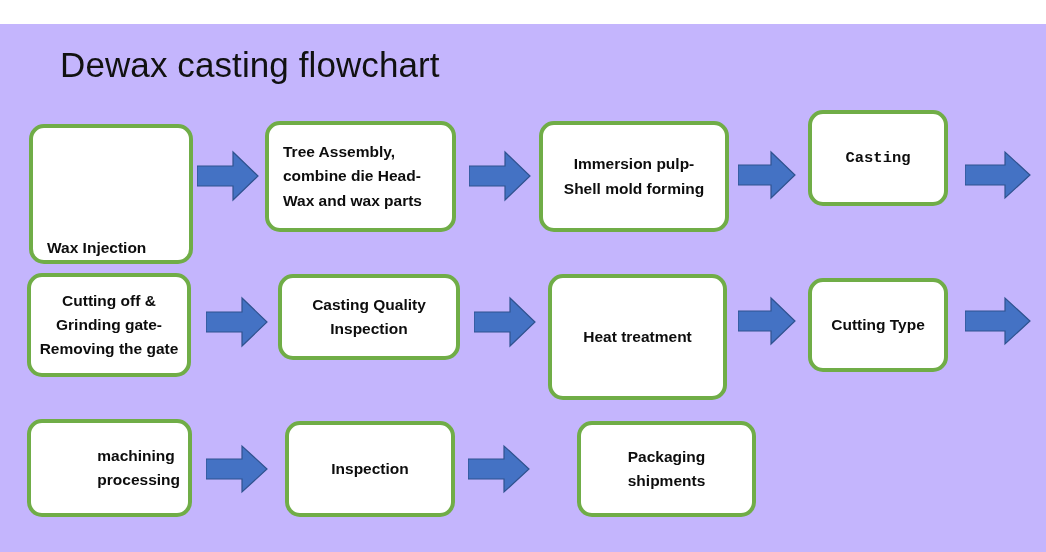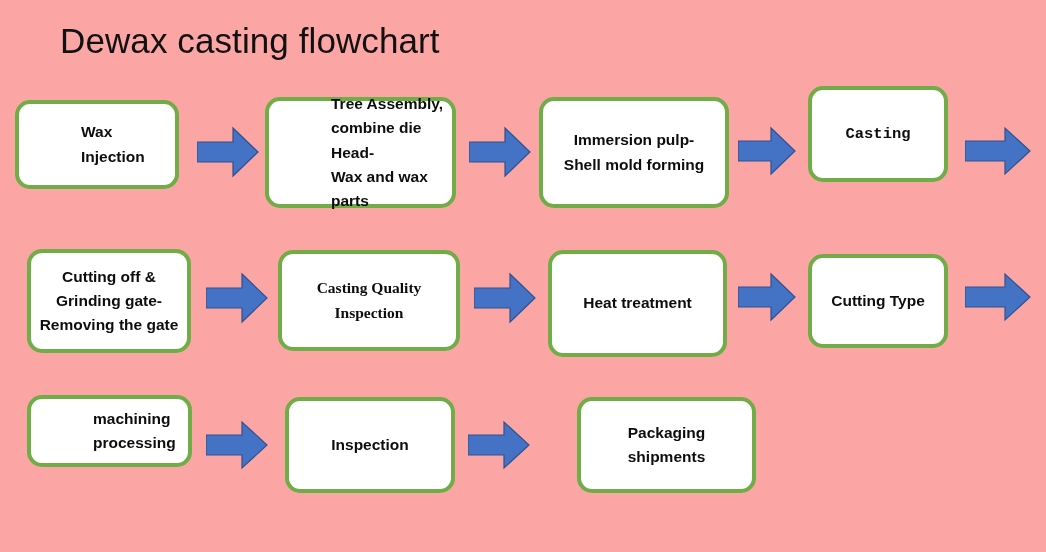--- a/index.html
+++ b/index.html
@@ -12,21 +12,22 @@
     height: 552px;
     position: relative;
     overflow: hidden;
     font-family: "Liberation Sans", sans-serif;
     -webkit-font-smoothing: antialiased;
   }
 
   .canvas {
     position: absolute;
     inset: 0;
-    background: #fca5a5;
+    background: #c4b5fd;
+    margin-top: 24px;
   }
 
   .chart-title {
     position: absolute;
     left: 60px;
     top: 20px;
     font-size: 35px;
     font-weight: 400;
     color: #111111;
     letter-spacing: 0.1px;
@@ -47,39 +48,39 @@
   }
   .node-label {
     font-size: 15.5px;
     font-weight: bold;
     color: #0d0d0d;
     line-height: 1.55;
     white-space: pre-line;
     padding: 0 8px;
   }
   .align-center .node-label { text-align: center; }
-  .align-left   { justify-content: flex-start; padding-left: 48px; }
+  .align-left   { justify-content: flex-start; }
   .align-left .node-label { text-align: left; padding-left: 14px; }
 
   
   .arrow {
     position: absolute;
     display: block;
   }
   .arrow svg { display: block; width: 100%; height: 100%; }
   .arrow-body { fill: #4472C4; stroke: #2F528F; stroke-width: 1.2; }
 </style>
 </head>
 <body>
 
 <div class="canvas">
 
   <div class="chart-title">Dewax casting flowchart</div>
 
-  <div class="node align-left" style="left:15px; top:100px; width:164px; height:89px;">
+  <div class="node align-left" style="left:29px; top:100px; width:164px; height:140px;align-items:flex-end;">
     <span class="node-label">Wax Injection</span>
   </div>
 
   <div class="arrow" style="left:197px; top:126px; width:62px; height:52px;">
     <svg viewBox="0 0 62 52" preserveAspectRatio="none">
       <polygon class="arrow-body" points="0,16 36,16 36,2 61,26 36,50 36,36 0,36"></polygon>
     </svg>
   </div>
 
   <div class="node align-left" style="left:265px; top:97px; width:191px; height:111px;">
@@ -120,52 +121,52 @@
 Grinding gate-
 Removing the gate</span>
   </div>
 
   <div class="arrow" style="left:206px; top:272px; width:62px; height:52px;">
     <svg viewBox="0 0 62 52" preserveAspectRatio="none">
       <polygon class="arrow-body" points="0,16 36,16 36,2 61,26 36,50 36,36 0,36"></polygon>
     </svg>
   </div>
 
-  <div class="node align-center" style="left:278px; top:250px; width:182px; height:101px;font-family:Liberation Serif, serif;">
+  <div class="node align-center" style="left:278px; top:250px; width:182px; height:86px;">
     <span class="node-label">Casting Quality
 Inspection</span>
   </div>
 
   <div class="arrow" style="left:474px; top:272px; width:62px; height:52px;">
     <svg viewBox="0 0 62 52" preserveAspectRatio="none">
       <polygon class="arrow-body" points="0,16 36,16 36,2 61,26 36,50 36,36 0,36"></polygon>
     </svg>
   </div>
 
-  <div class="node align-center" style="left:548px; top:250px; width:179px; height:107px;">
+  <div class="node align-center" style="left:548px; top:250px; width:179px; height:126px;">
     <span class="node-label">Heat treatment</span>
   </div>
 
   <div class="arrow" style="left:738px; top:272px; width:58px; height:50px;">
     <svg viewBox="0 0 58 50" preserveAspectRatio="none">
       <polygon class="arrow-body" points="0,15 33,15 33,2 57,25 33,48 33,35 0,35"></polygon>
     </svg>
   </div>
 
   <div class="node align-center" style="left:808px; top:254px; width:140px; height:94px;">
     <span class="node-label">Cutting Type</span>
   </div>
 
   <div class="arrow" style="left:965px; top:272px; width:66px; height:50px;">
     <svg viewBox="0 0 66 50" preserveAspectRatio="none">
       <polygon class="arrow-body" points="0,15 40,15 40,2 65,25 40,48 40,35 0,35"></polygon>
     </svg>
   </div>
 
-  <div class="node align-left" style="left:27px; top:395px; width:165px; height:72px;">
+  <div class="node align-left" style="left:27px; top:395px; width:165px; height:98px;justify-content:flex-end;">
     <span class="node-label">machining
 processing</span>
   </div>
 
   <div class="arrow" style="left:206px; top:420px; width:62px; height:50px;">
     <svg viewBox="0 0 62 50" preserveAspectRatio="none">
       <polygon class="arrow-body" points="0,15 36,15 36,2 61,25 36,48 36,35 0,35"></polygon>
     </svg>
   </div>
 

